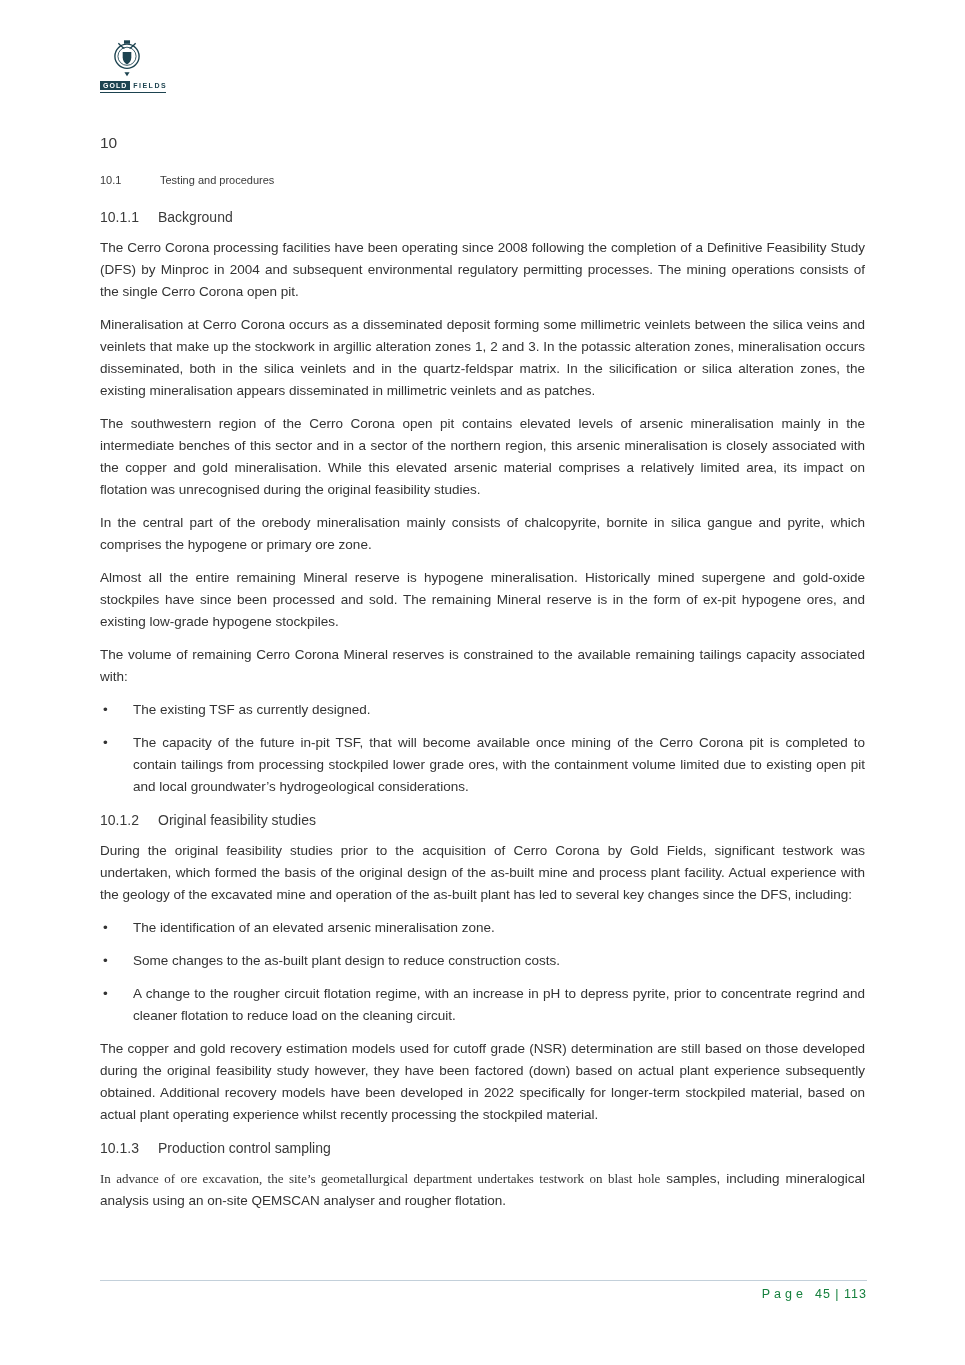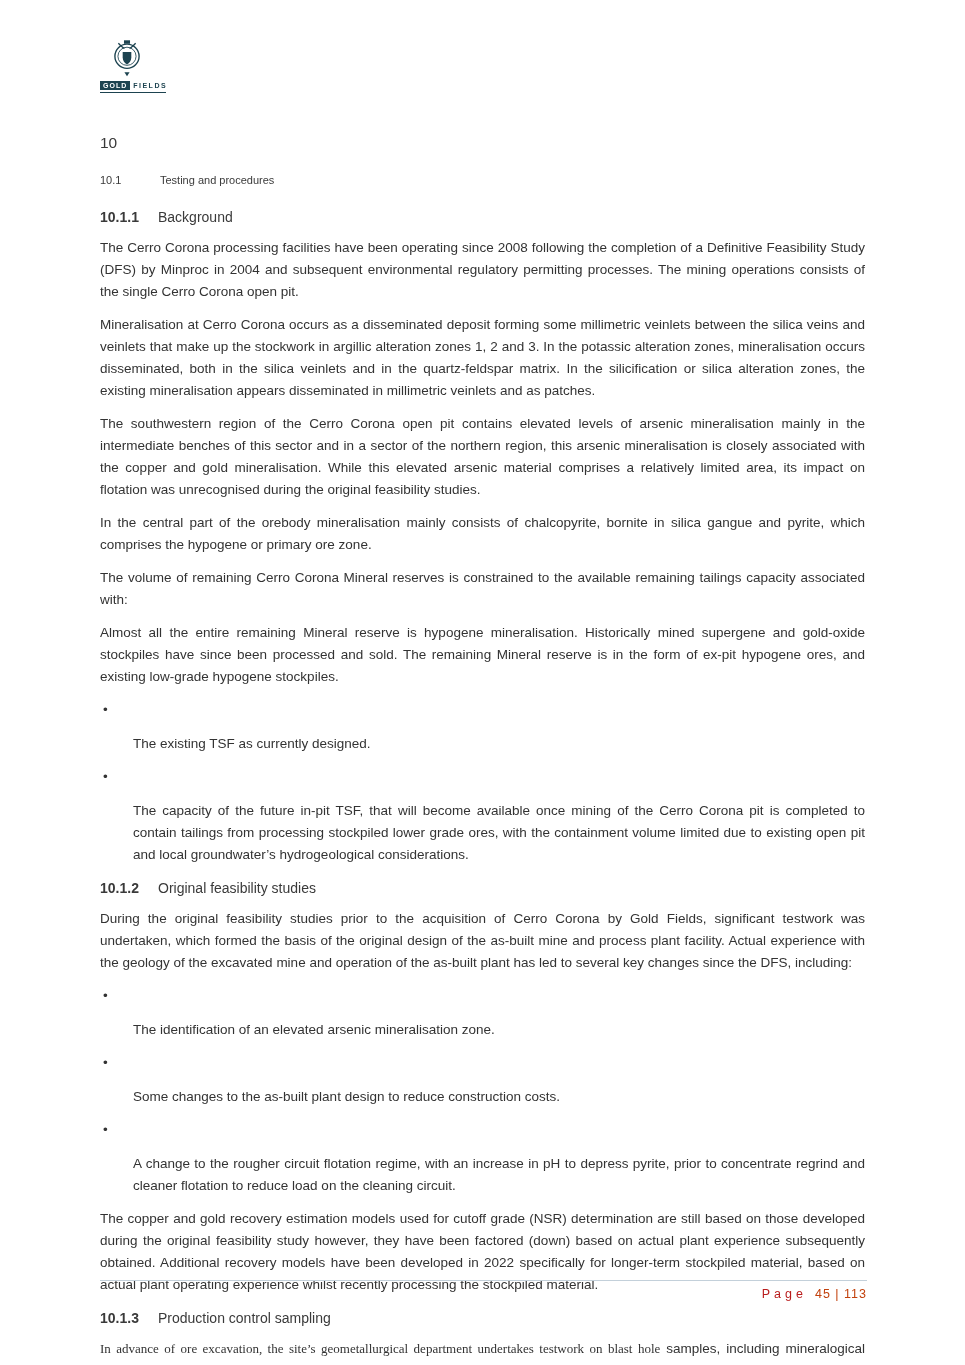--- a/index.html
+++ b/index.html
@@ -32,46 +32,46 @@
   }
 
   
   .content { position: absolute; left: 100px; right: 100px; top: 132px; }
 
   .heading { display: flex; color: #3a3a3a; line-height: 22px; }
   .heading .num  { flex: none; width: 60px; }
   .h1 { font-size: 15.5px; margin: 0 0 15px 0; }
   .h2 { font-size: 11px; margin: 0 0 15px 0; }
   .h3 { font-size: 14px;   margin: 6px 0 9px 0; }
-  .h3 .num { width: 58px; font-weight: bold; }
+  .h3 .num { width: 58px; }
 
   .para {
     font-size: 13.5px; line-height: 22px;
     text-align: justify; margin: 0 0 11px 0;
   }
 
   .bullet-item { display: flex; margin: 0 0 11px 0; }
   .bullet-item .marker {
     flex: none; width: 30px; padding-left: 3px;
     font-size: 13.5px; line-height: 22px;
   }
   .bullet-item .btext {
-    flex: 1; font-size: 13.5px; line-height: 22px; text-align: justify; margin-top: 34px;
+    flex: 1; font-size: 13.5px; line-height: 22px; text-align: justify;
   }
 
   .serif { font-family: "Liberation Serif", "DejaVu Serif", serif; font-size: 13px; }
 
   
   .footer {
     position: absolute; left: 100px; right: 98px; top: 1280px;
     border-top: 1px solid #c3d0da;
     padding-top: 6px; text-align: right; font-size: 12.5px;
   }
-  .footer-label { color: #b91c1c; letter-spacing: 4px; margin-right: 8px; padding-left: 12px; }
-  .footer-value { color: #c2410c; letter-spacing: 1px; }
+  .footer-label { color: #15803d; letter-spacing: 4px; margin-right: 8px; padding-left: 12px; }
+  .footer-value { color: #15803d; letter-spacing: 1px; }
 </style>
 </head>
 <body>
 
 <div class="page">
 
   <div class="logo">
     <svg class="crest" width="38" height="40" viewBox="0 0 44 46" aria-hidden="true">
       <g fill="none" stroke="#1d4350" stroke-width="1.6">
         <circle cx="22" cy="21" r="14"></circle>
@@ -101,22 +101,22 @@
 
     <div class="heading h3">
       <span class="num">10.1.1</span>
       <span class="title">Background</span>
     </div>
 
     <p class="para">The Cerro Corona processing facilities have been operating since 2008 following the completion of a Definitive Feasibility Study (DFS) by Minproc in 2004 and subsequent environmental regulatory permitting processes. The mining operations consists of the single Cerro Corona open pit.</p>
     <p class="para">Mineralisation at Cerro Corona occurs as a disseminated deposit forming some millimetric veinlets between the silica veins and veinlets that make up the stockwork in argillic alteration zones 1, 2 and 3. In the potassic alteration zones, mineralisation occurs disseminated, both in the silica veinlets and in the quartz-feldspar matrix. In the silicification or silica alteration zones, the existing mineralisation appears disseminated in millimetric veinlets and as patches.</p>
     <p class="para">The southwestern region of the Cerro Corona open pit contains elevated levels of arsenic mineralisation mainly in the intermediate benches of this sector and in a sector of the northern region, this arsenic mineralisation is closely associated with the copper and gold mineralisation. While this elevated arsenic material comprises a relatively limited area, its impact on flotation was unrecognised during the original feasibility studies.</p>
     <p class="para">In the central part of the orebody mineralisation mainly consists of chalcopyrite, bornite in silica gangue and pyrite, which comprises the hypogene or primary ore zone.</p>
+    <p class="para">Almost all the entire remaining Mineral reserve is hypogene mineralisation. Historically mined supergene and gold-oxide stockpiles have since been processed and sold. The remaining Mineral reserve is in the form of ex-pit hypogene ores, and existing low-grade hypogene stockpiles.</p>
     <p class="para">The volume of remaining Cerro Corona Mineral reserves is constrained to the available remaining tailings capacity associated with:</p>
-    <p class="para">Almost all the entire remaining Mineral reserve is hypogene mineralisation. Historically mined supergene and gold-oxide stockpiles have since been processed and sold. The remaining Mineral reserve is in the form of ex-pit hypogene ores, and existing low-grade hypogene stockpiles.</p>
 
     <div class="bullet-item">
       <span class="marker">•</span>
       <span class="btext">The existing TSF as currently designed.</span>
     </div>
     <div class="bullet-item">
       <span class="marker">•</span>
       <span class="btext">The capacity of the future in-pit TSF, that will become available once mining of the Cerro Corona pit is completed to contain tailings from processing stockpiled lower grade ores, with the containment volume limited due to existing open pit and local groundwater’s hydrogeological considerations.</span>
     </div>
 

